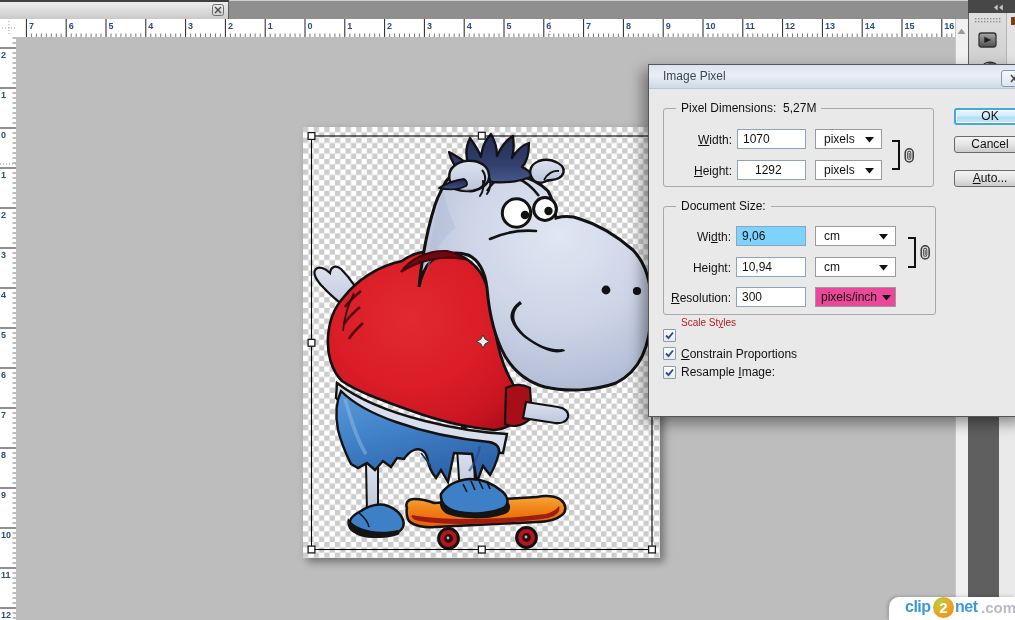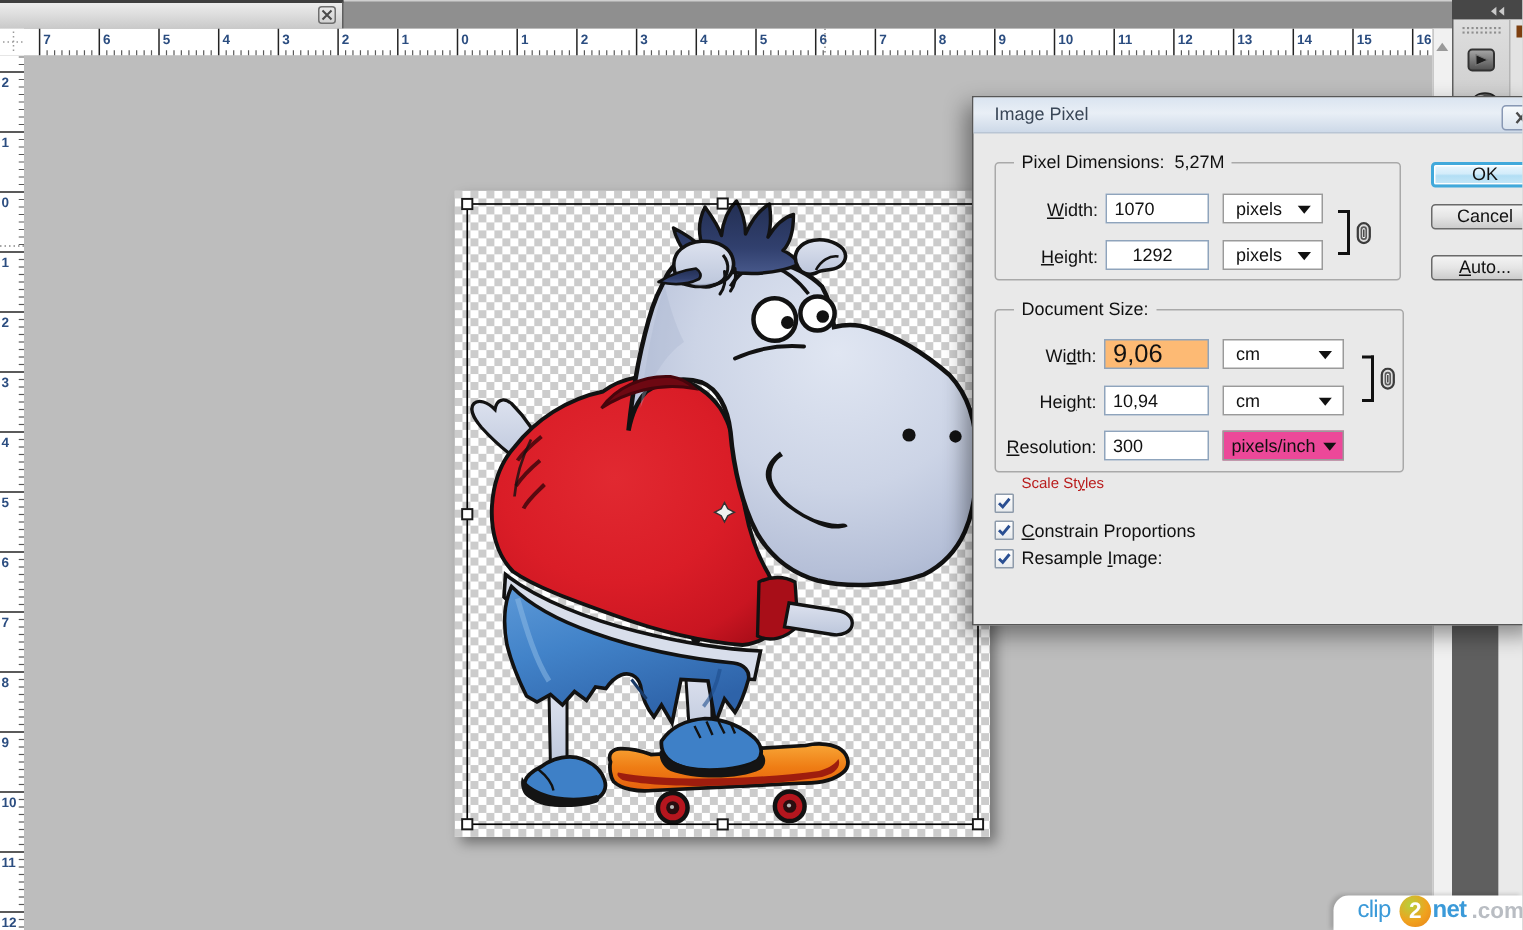--- a/index.html
+++ b/index.html
@@ -549,21 +549,21 @@
         </svg></div>
       <div class="abs" style="left:243px;top:74.5px;width:8px;height:30px;border-top:2px solid #111;border-right:2px solid #111;border-bottom:2px solid #111"></div>
       <svg class="abs" style="left:255px;top:83px" width="11" height="15">
         <rect x="1.2" y="0.8" width="8" height="13.2" rx="4" fill="#dcdcdc" stroke="#3c3c3c" stroke-width="1.5"></rect>
         <rect x="3.6" y="3.4" width="3.2" height="8" rx="1.6" fill="#f2f2f2" stroke="#5a5a5a" stroke-width="1.1"></rect>
         <line x1="5.2" y1="5" x2="5.2" y2="10" stroke="#444" stroke-width="1"></line>
       </svg>
       <div class="abs" style="left:14px;top:141px;width:273px;height:109px;border:1px solid #a9a9a9;border-radius:3px"></div>
       <div class="abs" style="left:27px;top:134px;background:#e9e9e9;padding:0 5px;font-size:12px;color:#111;white-space:nowrap">Document Size:</div>
       <div class="abs" style="left:18px;top:165px;width:64px;font-size:12px;color:#111;text-align:right">Wi<u>d</u>th:</div>
-      <div class="abs" style="left:87px;top:161px;width:70px;height:20px;background:#fdba74;border:1px solid #8fa4bc;font-size:17px;line-height:18px;padding-left:5px;color:#111">9,06</div>
+      <div class="abs" style="left:87px;top:161px;width:70px;height:20px;background:#7dd3fc;border:1px solid #8fa4bc;font-size:12px;line-height:18px;padding-left:5px;color:#111">9,06</div>
       <div class="abs" style="left:166px;top:161px;width:81px;height:20px;background:#fff;border:1px solid #9a9a9a;font-size:12px;line-height:18px;padding-left:8px;color:#111;white-space:nowrap">cm<svg style="position:absolute;right:7px;top:7px" width="9" height="6">
           <path d="M0 0 L9 0 L4.5 5.5 Z" fill="#111"></path>
         </svg></div>
       <div class="abs" style="left:18px;top:196px;width:64px;font-size:12px;color:#111;text-align:right">Hei<u>g</u>ht:</div>
       <div class="abs" style="left:87px;top:192px;width:70px;height:20px;background:#fff;border:1px solid #8fa4bc;font-size:12px;line-height:18px;padding-left:5px;color:#111">10,94</div>
       <div class="abs" style="left:166px;top:192px;width:81px;height:20px;background:#fff;border:1px solid #9a9a9a;font-size:12px;line-height:18px;padding-left:8px;color:#111;white-space:nowrap">cm<svg style="position:absolute;right:7px;top:7px" width="9" height="6">
           <path d="M0 0 L9 0 L4.5 5.5 Z" fill="#111"></path>
         </svg></div>
       <div class="abs" style="left:10px;top:226px;width:72px;font-size:12px;color:#111;text-align:right"><u>R</u>esolution:</div>
       <div class="abs" style="left:87px;top:222px;width:70px;height:20px;background:#fff;border:1px solid #8fa4bc;font-size:12px;line-height:18px;padding-left:5px;color:#111">300</div>
@@ -592,17 +592,17 @@
         <svg width="11" height="11" style="position:absolute;left:0;top:0">
           <path d="M2 5.5 L4.5 8 L9 2.5" stroke="#2a4f92" stroke-width="1.9" fill="none"></path>
         </svg>
       </div>
       <div class="abs" style="left:32px;top:300px;font-size:12px;color:#111">Resample <u>I</u>mage:</div>
       <div class="abs" style="left:305px;top:43px;width:72px;height:17px;border-radius:3px;border:2px solid #41a9db;box-shadow:inset 0 0 0 1px #ffffff;background:linear-gradient(#e9f6fd,#d3ecfa 45%,#b2def4 55%,#c6e7f7);text-align:center;font-size:12px;color:#111;line-height:13px">OK</div>
       <div class="abs" style="left:305px;top:71px;width:72px;height:17px;border-radius:3px;border:1px solid #6a6a6a;background:linear-gradient(#f4f4f4,#e5e5e5 50%,#cccccc);text-align:center;font-size:12px;color:#111;line-height:15px">Cancel</div>
       <div class="abs" style="left:305px;top:105px;width:72px;height:17px;border-radius:3px;border:1px solid #6a6a6a;background:linear-gradient(#f4f4f4,#e5e5e5 50%,#cccccc);text-align:center;font-size:12px;color:#111;line-height:15px"><u>A</u>uto...</div>
     </div>
 <div class="abs" style="left:889px;top:597px;width:126px;height:23px;background:#ffffff;border-radius:10px 0 0 0;box-shadow:-2px -1px 3px rgba(0,0,0,0.15)">
-      <div style="position:absolute;left:16px;top:1px;font-weight:normal;font-size:16px;color:#3b9ad9;letter-spacing:-0.5px">clip</div>
+      <div style="position:absolute;left:16px;top:1px;font-weight:bold;font-size:16px;color:#3b9ad9;letter-spacing:-0.5px">clip</div>
       <div style="position:absolute;left:44px;top:0px;width:21px;height:21px;border-radius:50%;background:radial-gradient(circle at 35% 30%,#b6d03c,#f0a21e 55%,#e8821a);text-align:center;font-weight:bold;font-size:15px;color:#fff;line-height:21px">2</div>
       <div style="position:absolute;left:66px;top:1px;font-weight:bold;font-size:16px;color:#3b9ad9;letter-spacing:-0.5px">net</div>
       <div style="position:absolute;left:92px;top:2px;font-weight:bold;font-size:15px;color:#b9bdc3">.com</div>
     </div>
 </div>
 </body></html>

